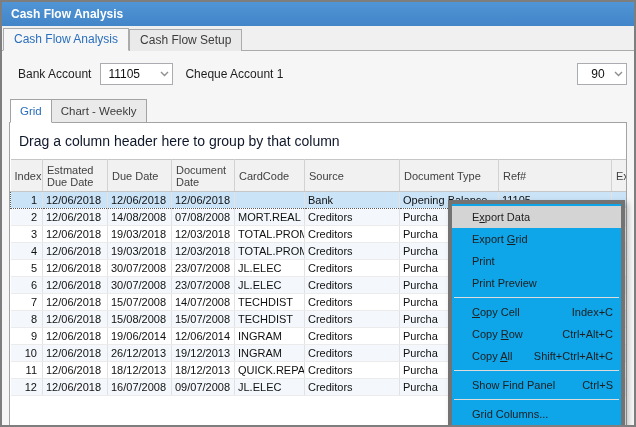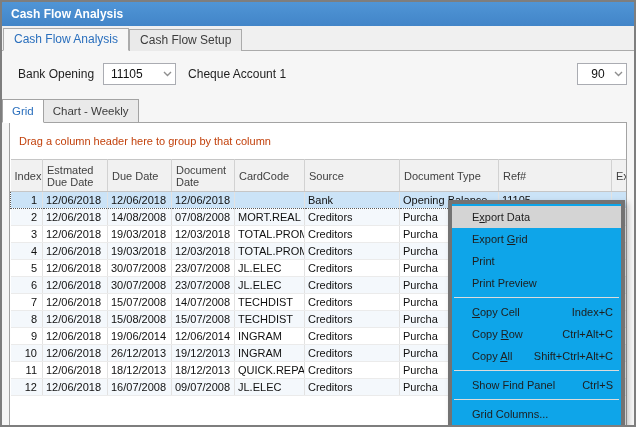--- a/index.html
+++ b/index.html
@@ -32,36 +32,36 @@
   .toolbar-row .lbl { margin-right: 9px; }
   .combo { height: 22px; background: #fff; border: 1px solid #aaacb2; display: flex; align-items: center; }
   .combo .value { flex: 1; font-size: 12px; padding-left: 7px; color: #111; }
   .combo .chevron { width: 16px; display: flex; justify-content: center; align-items: center; }
   .bank-combo { width: 73px; }
   .acct-name { margin-left: 12px; }
   .spacer { flex: 1; }
   .days-combo { width: 50px; margin-right: 1px; }
   .days-combo .value { text-align: center; padding-left: 8px; }
 
-  .subtabs { display: flex; align-items: flex-end; height: 25px; position: relative; z-index: 2; }
+  .subtabs { display: flex; align-items: flex-end; height: 25px; padding-left: 8px; position: relative; z-index: 2; }
   .sub-tab {
     font-size: 11.5px; height: 24px; line-height: 23px; padding: 0 9px;
     border: 1px solid #a3a3a3; background: #eaeaea; color: #3c3c3c;
     margin-bottom: -1px; cursor: default;
   }
   .sub-tab + .sub-tab { border-left: none; }
   .sub-tab.active { background: #fff; color: #2a6fbd; border-bottom: 1px solid #fff; }
 
   .grid-panel {
     margin: 0 7px; border: 1px solid #a3a3a3; background: #fff;
     height: 306px; overflow: hidden; position: relative; z-index: 1;
   }
   .group-hint {
     height: 36px; display: flex; align-items: center; padding-left: 9px;
-    font-size: 11px; color: #c2410c; background: #fff;
+    font-size: 14px; color: #0f172a; background: #fff;
   }
   .grid-table { border-collapse: collapse; table-layout: fixed; width: 620px; }
   .grid-table th {
     height: 32px; background: #f1f1f1; font-weight: normal; font-size: 11px;
     color: #3f3f3f; text-align: left; vertical-align: middle; padding: 1px 4px;
     border-top: 1px solid #c6c6c6; border-bottom: 1px solid #c6c6c6;
     border-right: 1px solid #d2d2d2; white-space: pre-line; overflow: hidden;
   }
   .grid-table th:last-child { border-right: none; }
   .grid-table td {
@@ -104,21 +104,21 @@
     <div class="main-tab active">
       <span>Cash Flow Analysis</span>
     </div>
     <div class="main-tab">
       <span>Cash Flow Setup</span>
     </div>
   </div>
 
   <div class="content">
     <div class="toolbar-row">
-      <span class="lbl">Bank Opening</span>
+      <span class="lbl">Bank Account</span>
       <div class="combo bank-combo">
         <span class="value">11105</span>
         <span class="chevron">
           <svg width="9" height="6" viewBox="0 0 9 6">
               <path d="M1 1 L4.5 4.5 L8 1" stroke="#8f8f8f" stroke-width="1.4" fill="none"></path>
             </svg>
         </span>
       </div>
       <span class="acct-name">Cheque Account 1</span>
       <div class="spacer"></div>

